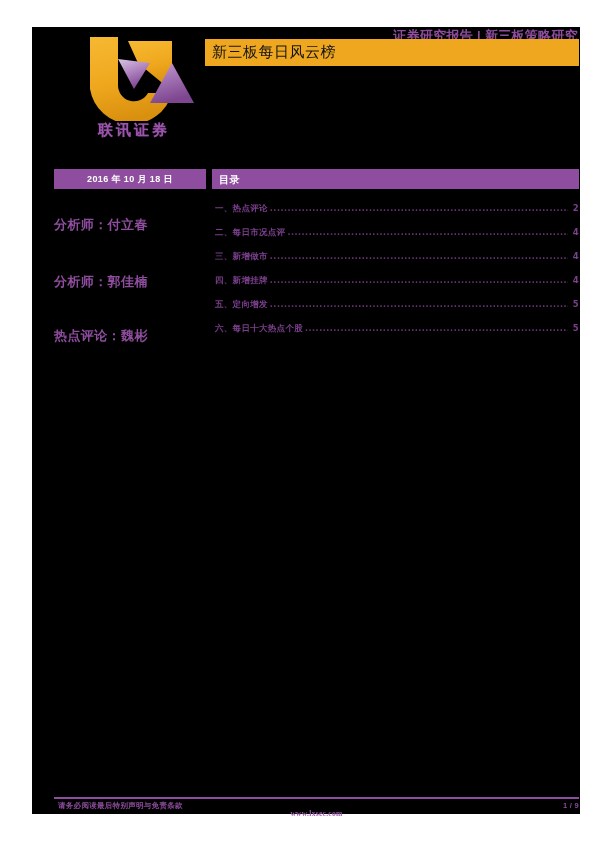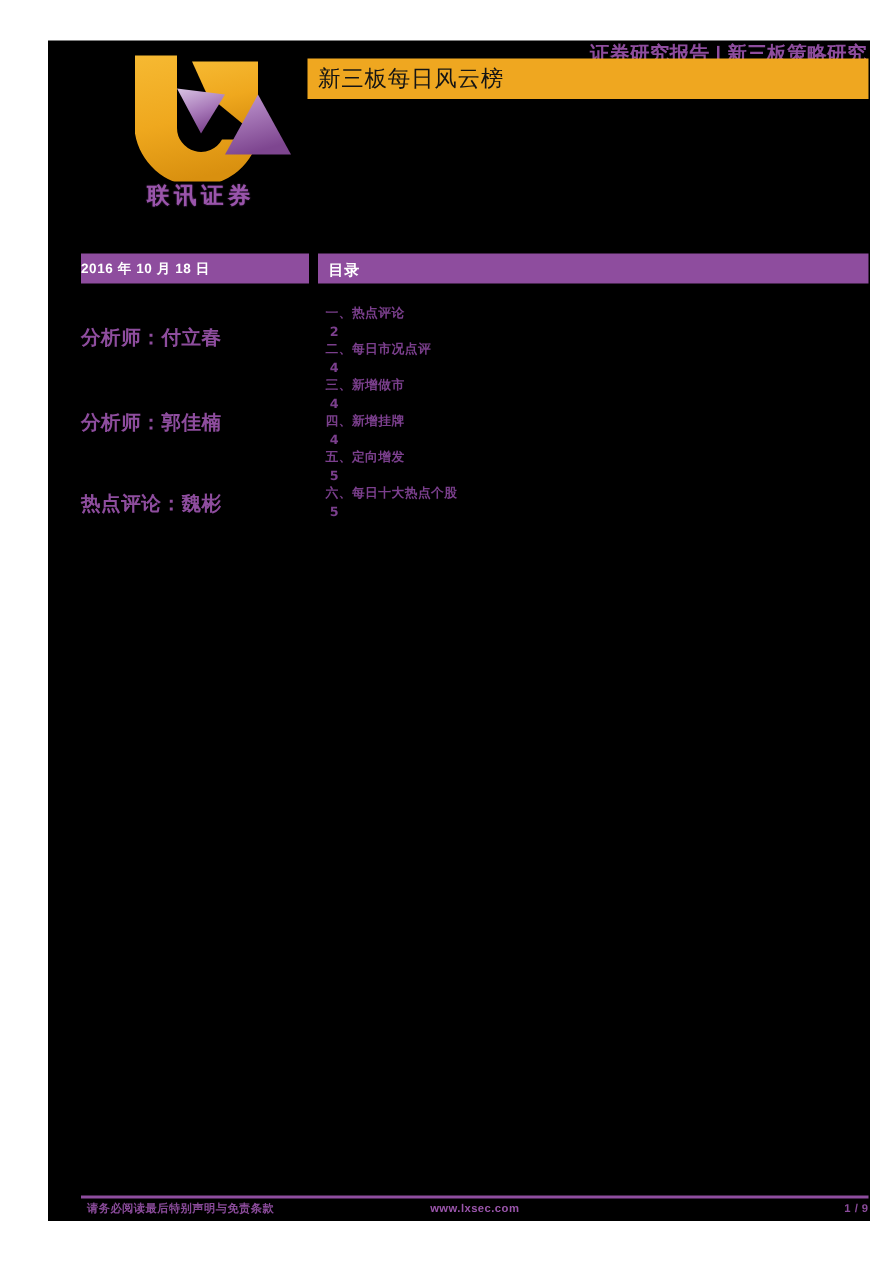--- a/index.html
+++ b/index.html
@@ -97,20 +97,21 @@
     left: 22px;
     top: 142px;
     width: 152px;
     height: 20px;
     background: #8e4d9e;
   }
   .date-bar .date-text {
     position: absolute;
     left: 0; right: 0;
     top: 4px;
+    text-align: center;
     font-size: 9px;
     font-weight: bold;
     color: #ffffff;
     letter-spacing: 0.4px;
   }
 
   .byline {
     position: absolute;
     left: 22px;
     font-size: 13px;
@@ -154,21 +155,20 @@
   .toc-row {
     position: relative;
     height: 24px;
     display: flex;
     align-items: baseline;
     font-size: 8.5px;
     font-weight: bold;
     color: #7b3f8d;
     font-family: "DejaVu Sans", sans-serif;
     letter-spacing: 0.3px;
-    flex-direction: column;
   }
   .toc-label { white-space: nowrap; }
   .toc-dots {
     flex: 1 1 auto;
     margin: 0 2px 0 2px;
     overflow: hidden;
     white-space: nowrap;
     color: #6b3579;
     font-size: 8px;
     letter-spacing: 0.5px;
@@ -195,23 +195,23 @@
     width: 525px;
     height: 12px;
     font-size: 7.5px;
     font-weight: bold;
     color: #8a4b9a;
     letter-spacing: 0.3px;
     font-family: "DejaVu Sans", sans-serif;
   }
   .footer-left { position: absolute; left: 4px; top: 0; white-space: nowrap; }
   .footer-center {
-    position: absolute; left: 0; right: 0; top: 0;
-    text-align: center;
-    font-family: Liberation Sans, sans-serif;
+    position: absolute; left: 0; right: 0; top: 8px;
+    text-align: center;
+    font-family: Liberation Serif, serif;
     color: #9a55ab;
   }
   .footer-right { position: absolute; right: 0; top: 0; white-space: nowrap;
     font-family: "Liberation Sans", sans-serif; }
 </style>
 </head>
 <body>
 
 <div id="page">
 

